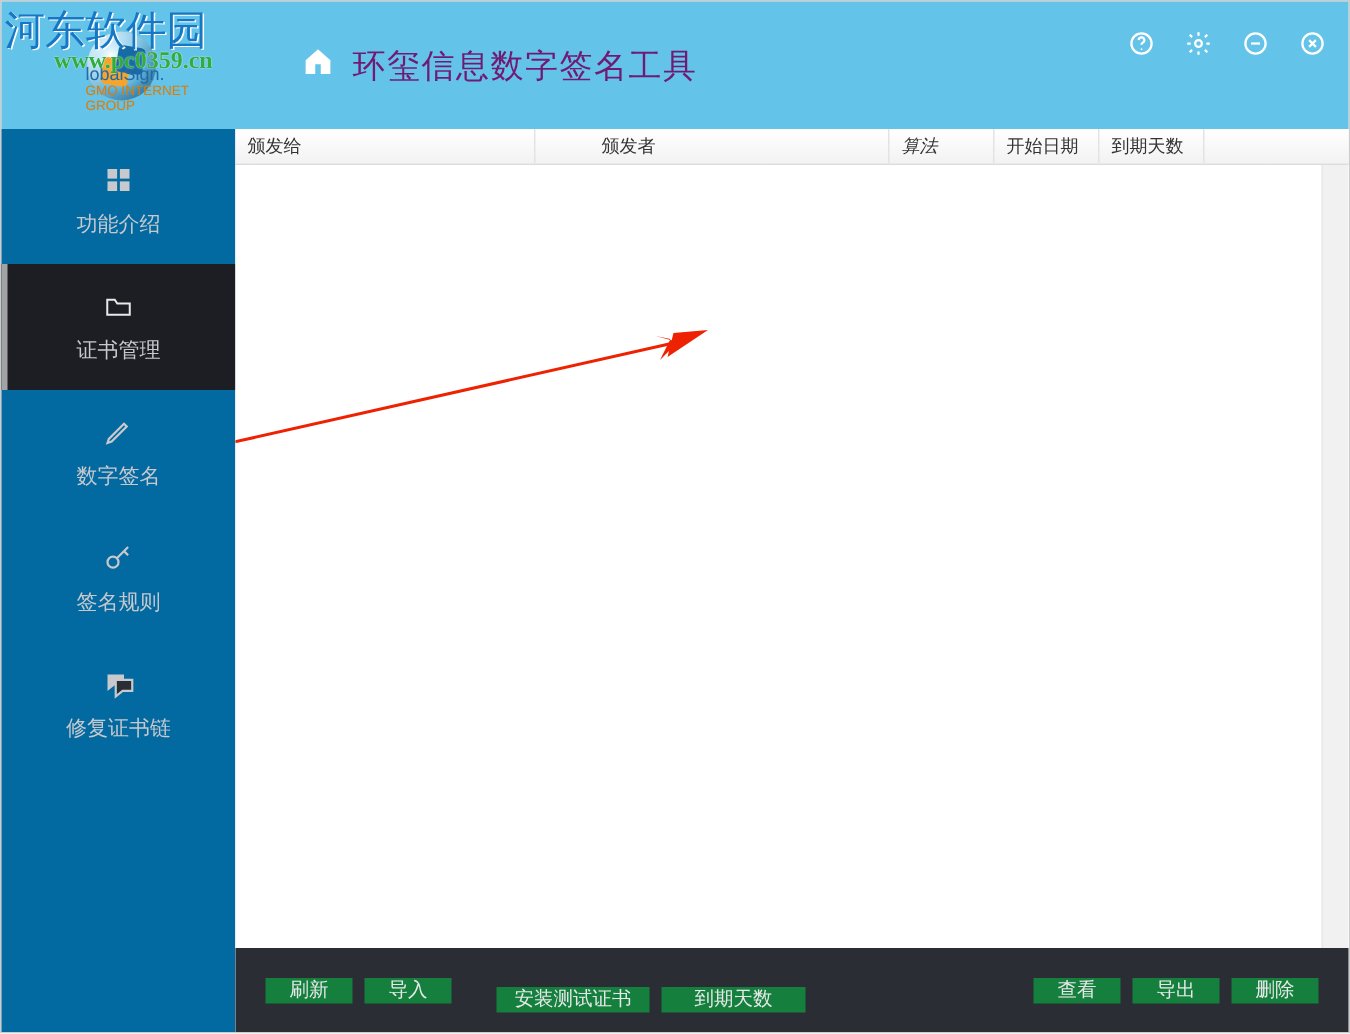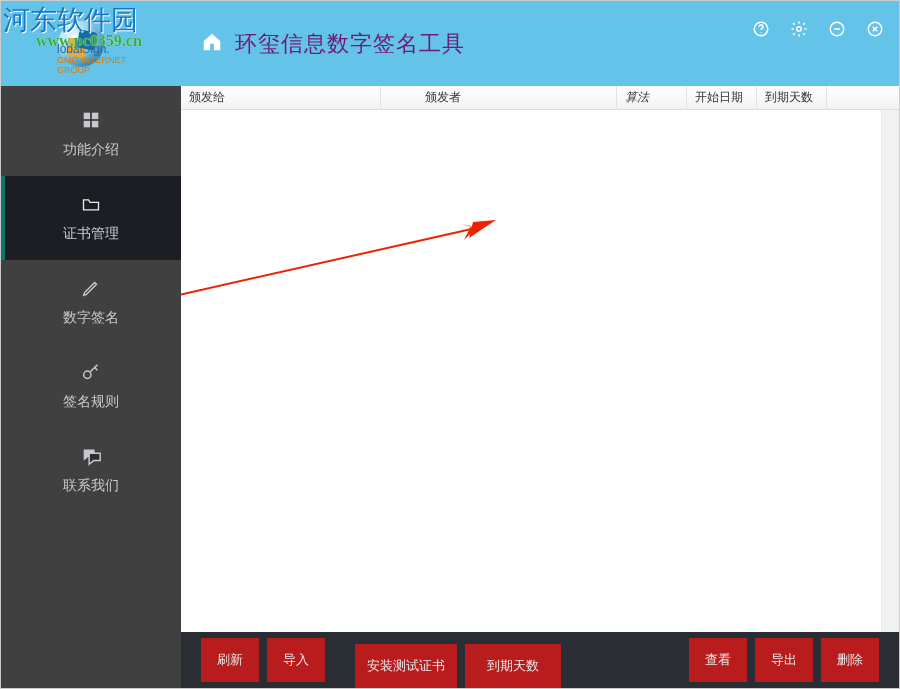--- a/index.html
+++ b/index.html
@@ -70,30 +70,30 @@
   .title-actions .ticon { width:20px; height:20px; color:#fff; cursor:pointer; display:flex; align-items:center; justify-content:center; }
   .ticon svg { stroke:#fff; fill:none; stroke-width:2; }
 
   
   .body {
     flex:1; display:flex; min-height:0;
   }
 
   
   .sidebar {
-    width:180px; background:#404040; display:flex; flex-direction:column;
+    width:156px; background:#0369a1; display:flex; flex-direction:column;
     padding-top:6px;
   }
   .side-item {
     height:84px; display:flex; flex-direction:column; align-items:center;
     justify-content:center; gap:10px; color:#c7c9cd; cursor:pointer;
     font-size:14px;
   }
   .side-item.active {
-    background:#1c1e23; border-left:4px solid #0f766e;
+    background:#1c1e23; border-left:4px solid #a3a3a3;
     padding-right:4px;
     align-items:center;
   }
   .side-item .sicon { width:24px; height:22px; display:flex; align-items:center; justify-content:center; }
   .side-item .sicon svg { stroke:#c7c9cd; fill:none; stroke-width:1.6; }
   .side-item.active .sicon svg { stroke:#e8e9eb; }
 
   
   .main {
     flex:1; display:flex; flex-direction:column; background:#fff;
@@ -128,21 +128,21 @@
     position:absolute; right:0; top:0; bottom:0; width:18px;
     background:#f1f1f1; border-left:1px solid #e8e8e8;
   }
 
   
   .footer {
     height:56px; background:#2a2d34; display:flex; align-items:center;
     padding:0 20px; gap:8px; font-size:13px;
   }
   .btn {
-    height:44px; min-width:58px; padding:0 12px; background:#b91c1c;
+    height:17px; min-width:58px; padding:0 12px; background:#15803d;
     color:#e6e7e9; display:flex; align-items:center; justify-content:center;
     cursor:pointer; font-size:13px;
   }
   .btn.wide { min-width:96px;margin-top:12px; }
   .footer .spacer { flex:1; }
 
   
   .wm1 {
     position:absolute; left:3px; top:2px; font-size:27px; font-weight:400;
     color:#1677c4; text-shadow:1px 1px 0 #fff; pointer-events:none;
@@ -248,21 +248,21 @@
         <span>签名规则</span>
       </div>
 
       <div class="side-item">
         <span class="sicon">
           <svg width="24" height="22" viewBox="0 0 24 24">
               <path d="M4 5h12v8H9l-5 4z" fill="#c7c9cd" stroke="none"></path>
               <path d="M10 9h12v8h-7l-5 4z" fill="#2a2d34" stroke="#c7c9cd"></path>
             </svg>
         </span>
-        <span>联系我们</span>
+        <span>修复证书链</span>
       </div>
 
     </div>
 
     <div class="main">
 
       <div class="table-head">
         <div class="th c1">颁发给</div>
         <div class="th c2">颁发者</div>
         <div class="th c3">算法</div>

